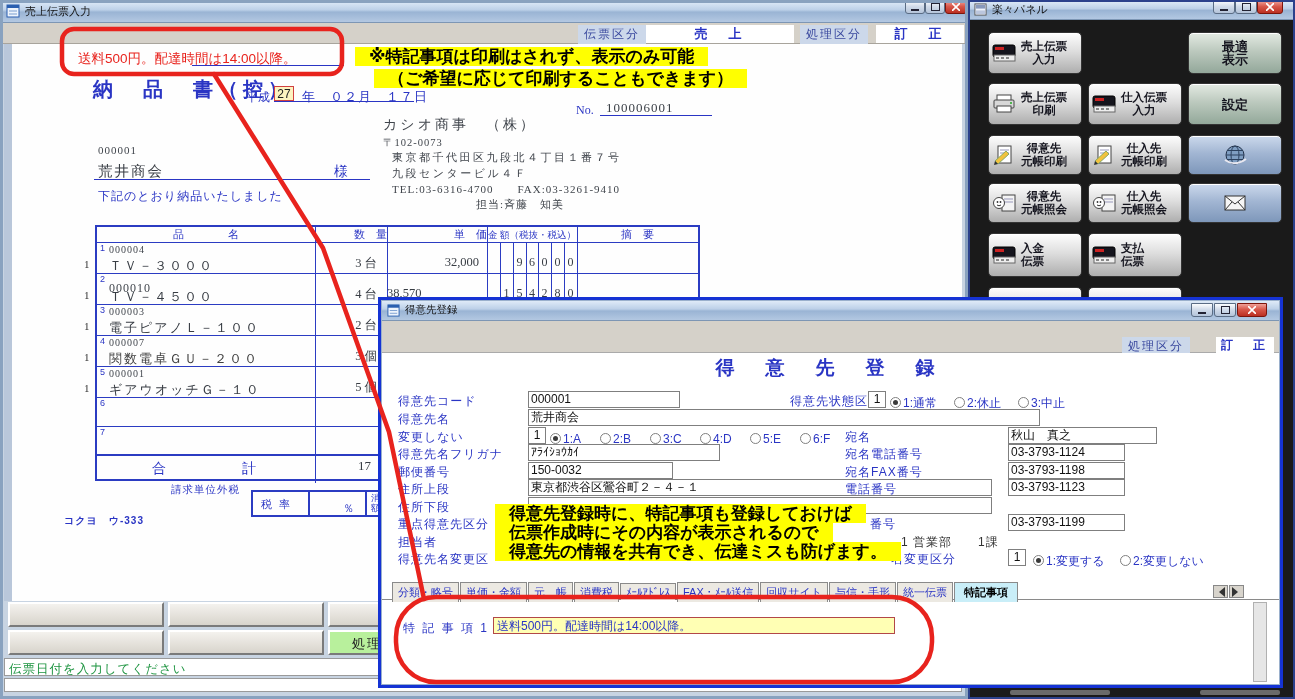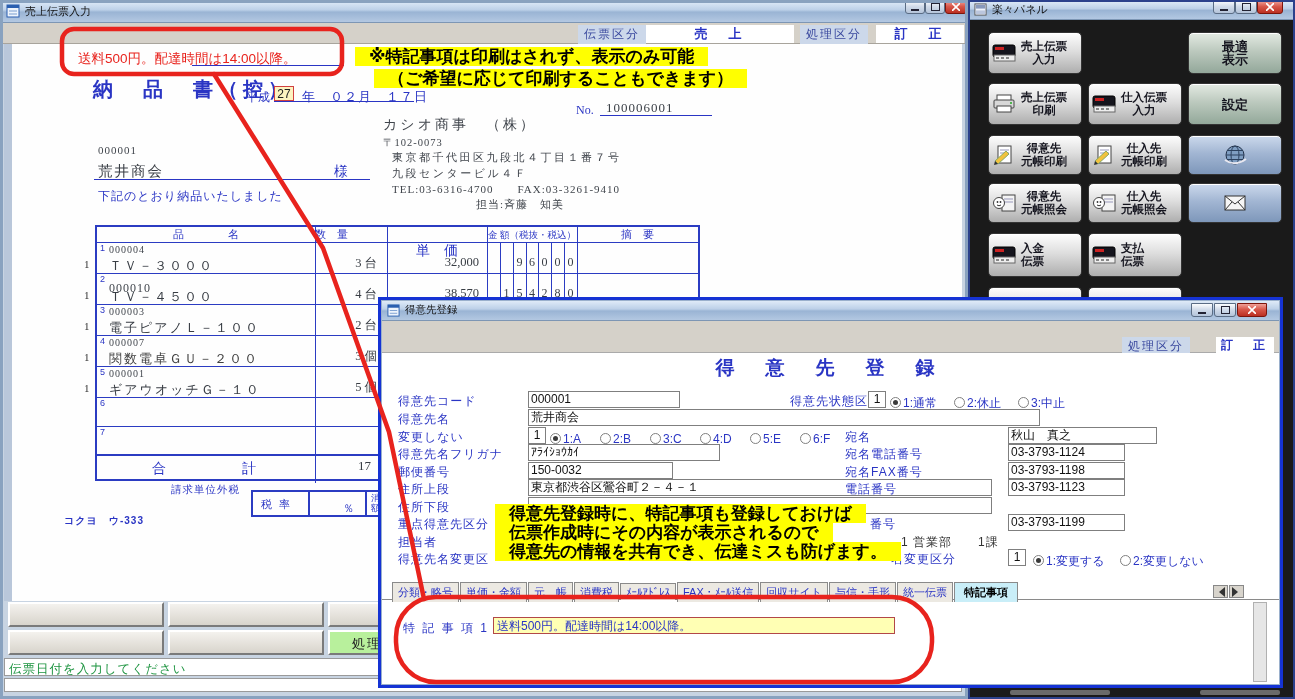--- a/index.html
+++ b/index.html
@@ -114,22 +114,22 @@
 
     <span class="a ser" style="left:72px;top:214px;font-size:11px;color:#333">1</span>
     <span class="a ser" style="left:72px;top:245px;font-size:11px;color:#333">1</span>
     <span class="a ser" style="left:72px;top:276px;font-size:11px;color:#333">1</span>
     <span class="a ser" style="left:72px;top:307px;font-size:11px;color:#333">1</span>
     <span class="a ser" style="left:72px;top:338px;font-size:11px;color:#333">1</span>
 
     <div class="a" style="left:83px;top:181px;width:605px;height:256px;border:2px solid #2b3cc2">
 
       <div class="a blue" style="left:0;top:0;width:218px;height:15px;text-align:center;font-size:11px;line-height:15px">品　　　　名</div>
-      <div class="a blue" style="left:218px;top:0;width:72px;height:15px;text-align:left;font-size:11px;line-height:15px">数　量</div>
-      <div class="a blue" style="left:290px;top:16px;width:100px;height:15px;text-align:center;font-size:14px;line-height:15px">単　価</div>
+      <div class="a blue" style="left:218px;top:0;width:72px;height:15px;text-align:right;font-size:11px;line-height:15px">数　量</div>
+      <div class="a blue" style="left:290px;top:0;width:100px;height:15px;text-align:right;font-size:11px;line-height:15px">単　価</div>
       <div class="a blue nw" style="left:390px;top:0;width:90px;height:15px;text-align:center;font-size:9.5px;line-height:15px">金 額（税抜・税込）</div>
       <div class="a blue" style="left:480px;top:0;width:121px;height:15px;text-align:center;font-size:11px;line-height:15px">摘　要</div>
 
       <div class="a tline" style="left:0;top:15px;width:601px;height:1px"></div>
       <div class="a tline" style="left:0;top:46px;width:601px;height:1px"></div>
       <div class="a tline" style="left:0;top:77px;width:601px;height:1px"></div>
       <div class="a tline" style="left:0;top:108px;width:601px;height:1px"></div>
       <div class="a tline" style="left:0;top:139px;width:601px;height:1px"></div>
       <div class="a tline" style="left:0;top:170px;width:601px;height:1px"></div>
       <div class="a tline" style="left:0;top:199px;width:601px;height:1px"></div>
@@ -161,21 +161,21 @@
         <span class="a ser" style="left:441px;top:13px;width:13px;text-align:center;font-size:12px;color:#383d44">0</span>
         <span class="a ser" style="left:454px;top:13px;width:13px;text-align:center;font-size:12px;color:#383d44">0</span>
         <span class="a ser" style="left:467px;top:13px;width:13px;text-align:center;font-size:12px;color:#383d44">0</span>
       </div>
 
       <div class="a" style="left:0;top:46px;width:601px;height:31px">
         <span class="a blue" style="left:3px;top:1px;font-size:9px">2</span>
         <span class="a ser nw" style="left:12px;top:8px;font-size:12px;color:#40454c;letter-spacing:1px">000010</span>
         <span class="a ser nw" style="left:12px;top:15px;font-size:13px;color:#383d44;letter-spacing:2px">ＴＶ－４５００</span>
         <span class="a ser nw" style="left:218px;top:13px;width:62px;text-align:right;font-size:12.5px;color:#383d44">4 台</span>
-        <span class="a ser nw" style="left:290px;top:13px;width:92px;text-align:right;font-size:12.5px;color:#383d44">38,570</span>
+        <span class="a ser nw" style="left:290px;top:13px;width:92px;font-size:12.5px;color:#383d44">38,570</span>
         <span class="a ser" style="left:403px;top:13px;width:13px;text-align:center;font-size:12px;color:#383d44">1</span>
         <span class="a ser" style="left:416px;top:13px;width:13px;text-align:center;font-size:12px;color:#383d44">5</span>
         <span class="a ser" style="left:429px;top:13px;width:12px;text-align:center;font-size:12px;color:#383d44">4</span>
         <span class="a ser" style="left:441px;top:13px;width:13px;text-align:center;font-size:12px;color:#383d44">2</span>
         <span class="a ser" style="left:454px;top:13px;width:13px;text-align:center;font-size:12px;color:#383d44">8</span>
         <span class="a ser" style="left:467px;top:13px;width:13px;text-align:center;font-size:12px;color:#383d44">0</span>
       </div>
 
       <div class="a" style="left:0;top:77px;width:601px;height:31px">
         <span class="a blue" style="left:3px;top:1px;font-size:9px">3</span>

